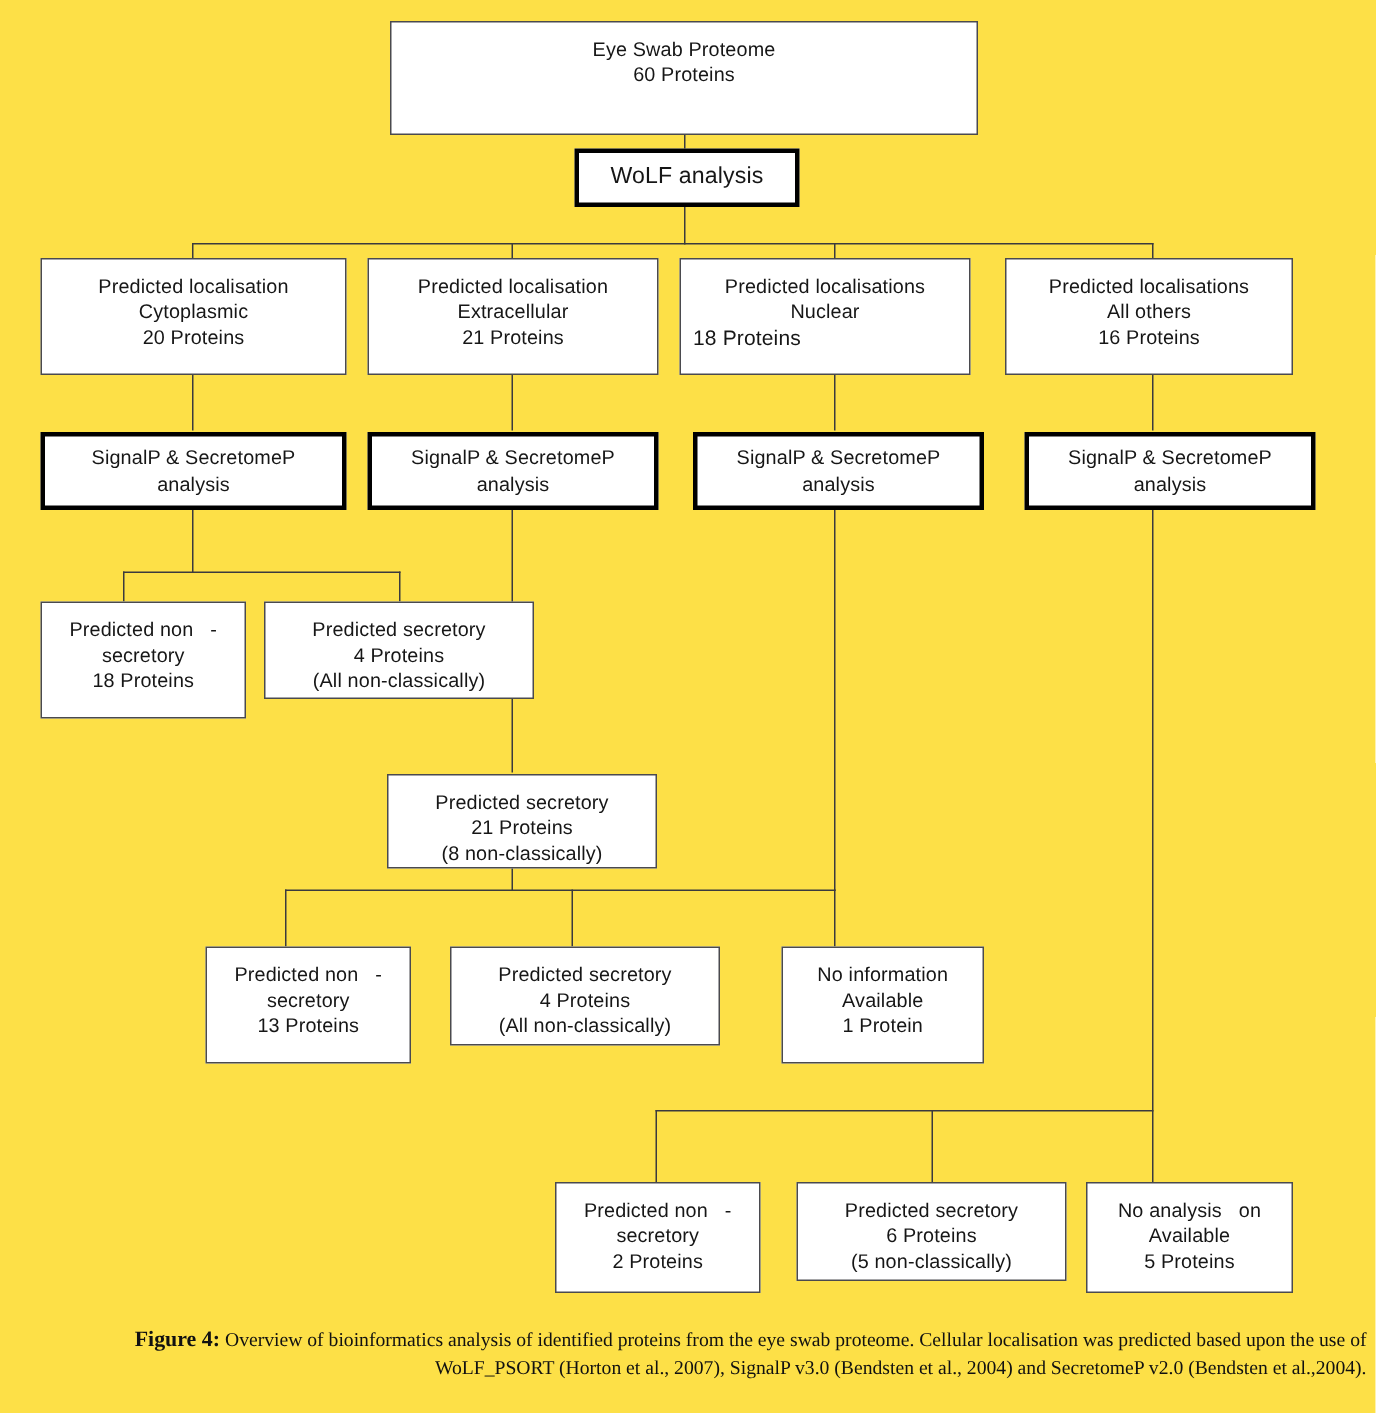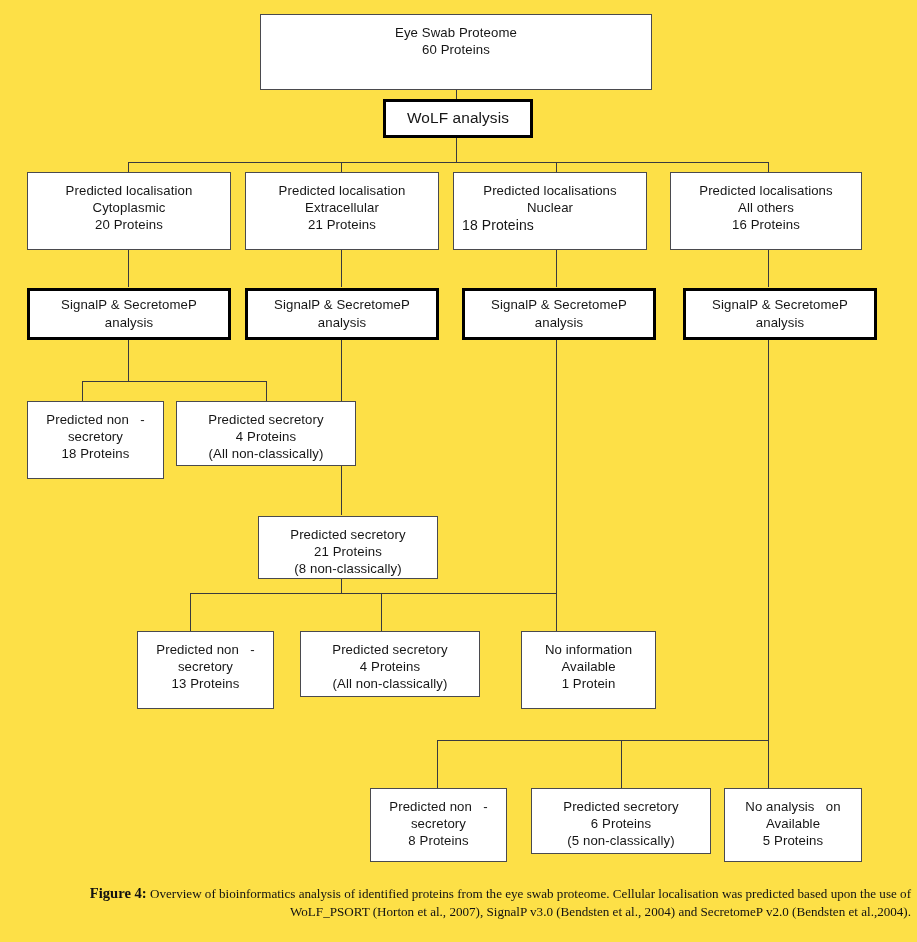--- a/index.html
+++ b/index.html
@@ -212,21 +212,21 @@
 
     <div class="node" style="left:521px; top:631px; width:135px; height:78px;">
       <span class="ln">No information</span>
       <span class="ln">Available</span>
       <span class="ln">1 Protein</span>
     </div>
 
     <div class="node" style="left:370px; top:788px; width:137px; height:74px;">
       <span class="ln">Predicted non   -</span>
       <span class="ln">secretory</span>
-      <span class="ln">8 Proteins</span>
+      <span class="ln">2 Proteins</span>
     </div>
 
     <div class="node" style="left:531px; top:788px; width:180px; height:66px;">
       <span class="ln">Predicted secretory</span>
       <span class="ln">6 Proteins</span>
       <span class="ln">(5 non-classically)</span>
     </div>
 
     <div class="node" style="left:724px; top:788px; width:138px; height:74px;">
       <span class="ln">No analysis   on</span>

